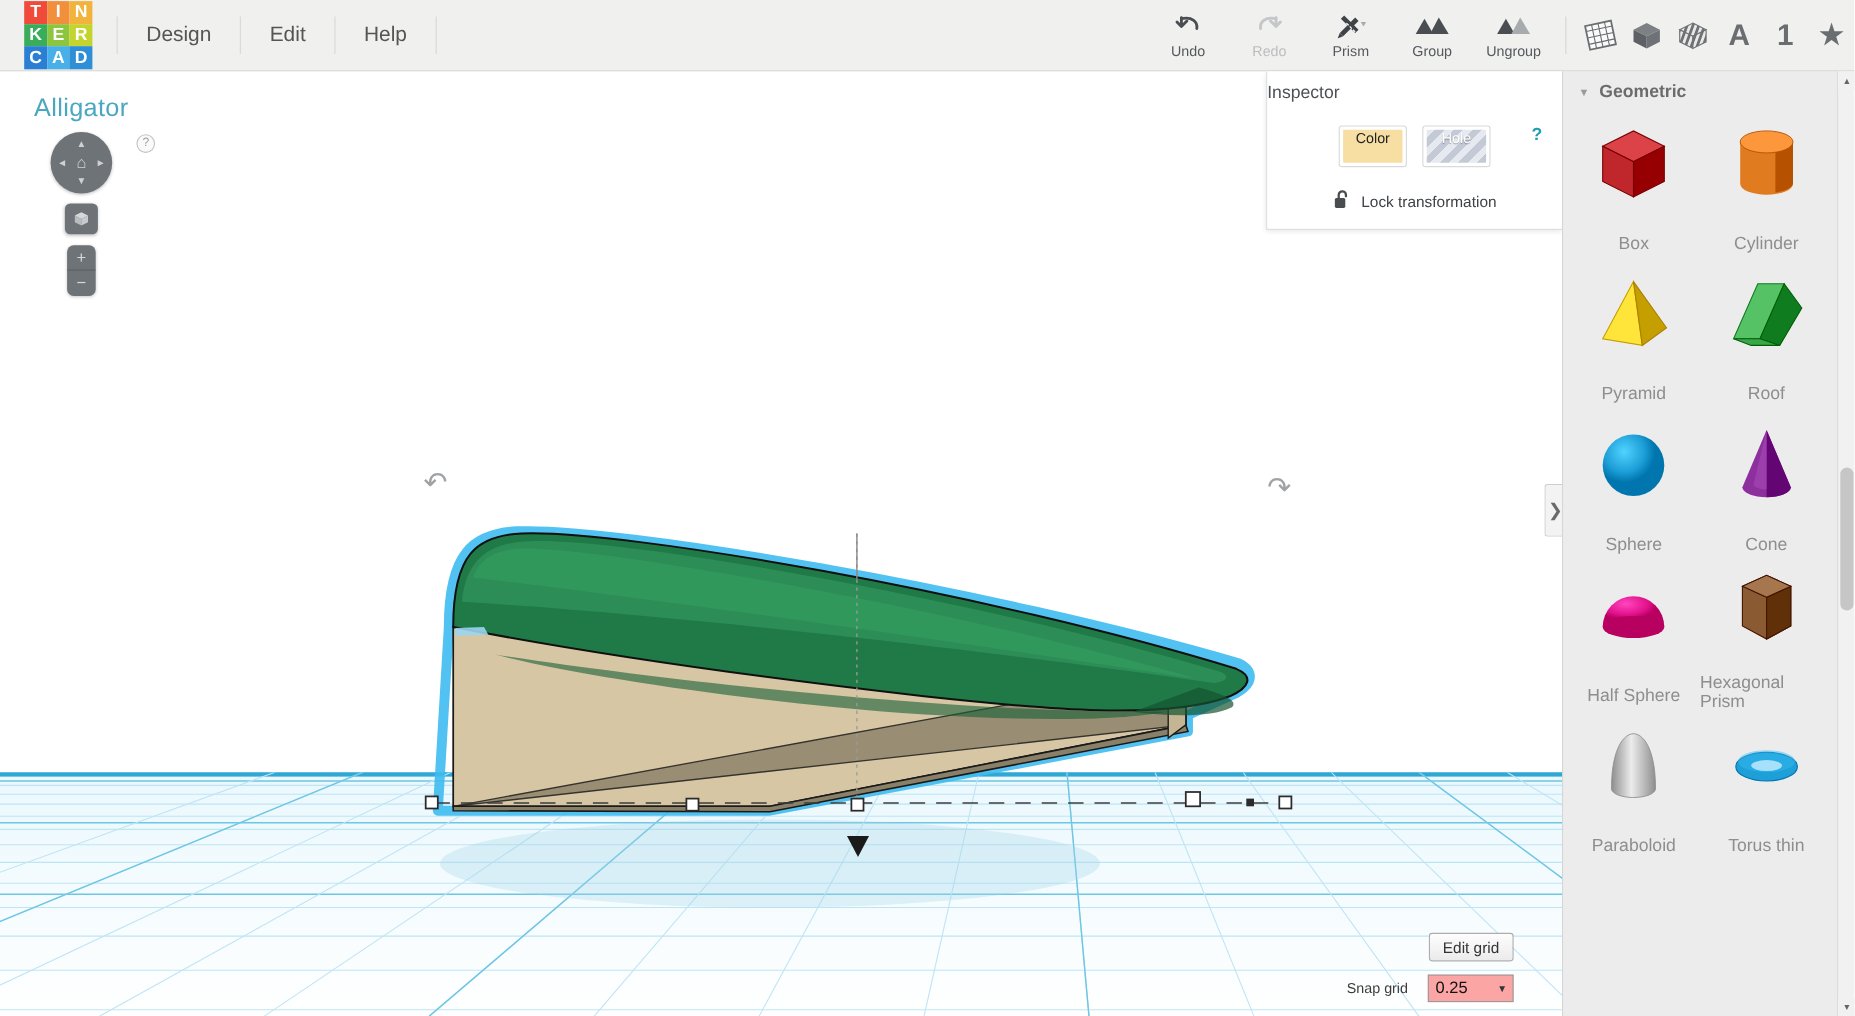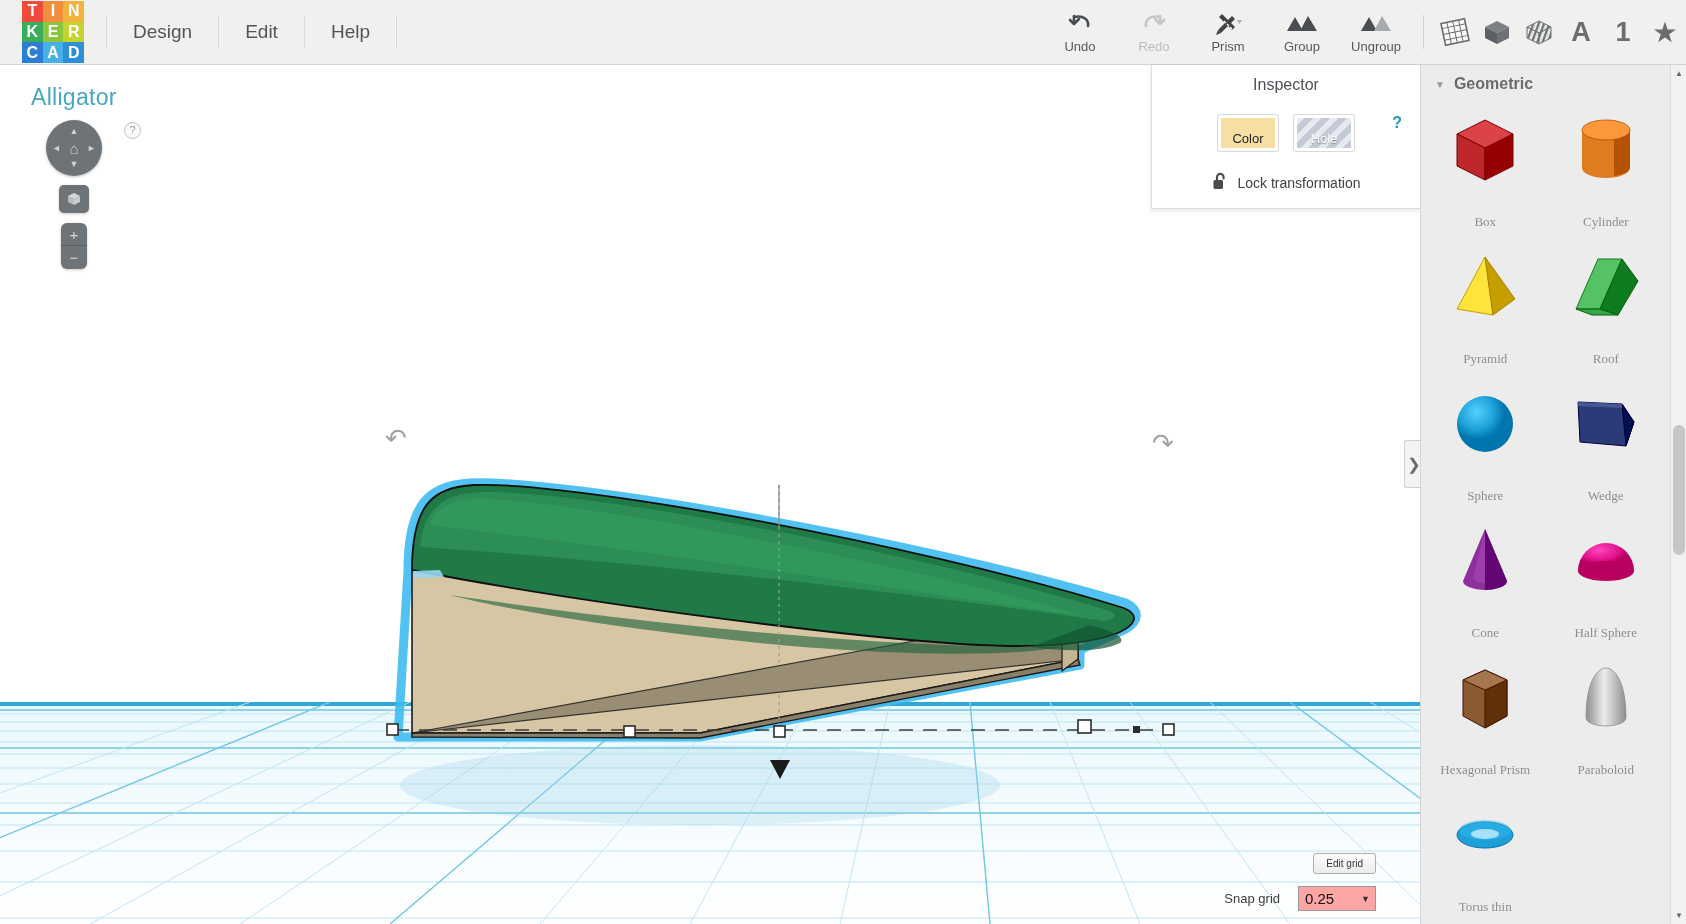--- a/index.html
+++ b/index.html
@@ -111,45 +111,45 @@
   
   .model { position: absolute; left: 0; top: 0; width: 1420px; height: 859px; }
 
   .rot-handle { position: absolute; color: #a0a3a6; font-size: 26px; }
 
   
   .editgrid-btn {
     position: absolute; right: 44px; bottom: 50px;
     background: linear-gradient(#fdfdfd,#ebebeb);
     border: 1px solid #adadad; border-radius: 3px;
-    font-size: 10px; color: #333; padding: 4px 12px; cursor: default;
+    font-size: 14px; color: #333; padding: 4px 12px; cursor: default;
   }
   .snaprow {
     position: absolute; right: 44px; bottom: 13px;
     display: flex; align-items: center; gap: 18px;
   }
   .snaprow .slabel { font-size: 13px; color: #3d3d3d; }
   .snapsel {
     width: 78px; height: 25px; background: #fca5a5; border: 1px solid #9a9a9a;
     display: flex; align-items: center; justify-content: space-between;
     padding: 0 5px 0 6px; font-size: 15px; color: #111;
   }
   .snapsel .caret { font-size: 9px; color: #333; }
 
   
   .inspector {
     position: absolute; left: 1151px; top: 65px; width: 269px; height: 144px;
     background: #ffffff; border-left: 1px solid #dedede; border-bottom: 1px solid #dcdcdc;
     box-shadow: 0 2px 5px rgba(0,0,0,.10);
   }
-  .insp-title { text-align: center; font-size: 16px; color: #4d5155; margin-top: 11px; }
+  .insp-title { font-size: 16px; color: #4d5155; margin-top: 11px; }
   .swatch-row { display: flex; justify-content: center; gap: 14px; margin-top: 20px; }
   .swatch {
     width: 62px; height: 38px; border: 1px solid #d9d9d9; border-radius: 3px;
-    display: flex; align-items: flex-end; justify-content: center; padding: 1px;
+    display: flex; align-items: flex-end; justify-content: center; padding: 14px;
     position: relative;
   }
   .swatch .inner {
     position: absolute; inset: 3px; border-radius: 1px;
   }
   .swatch .sw-label {
     position: relative; z-index: 2; font-size: 13px; color: #222; margin-bottom: 4px;
   }
   .hole-inner {
     background: repeating-linear-gradient(-45deg, #c3cad6 0 6px, #e6eaf0 6px 12px);
@@ -173,21 +173,21 @@
   .sp-title { font-size: 16px; font-weight: bold; color: #6b6b6b; }
   .sp-grid {
     display: grid; grid-template-columns: 1fr 1fr; row-gap: 2px;
     padding: 2px 4px 0 4px;
   }
   .sp-cell {
     height: 135px; display: flex; flex-direction: column;
     align-items: center; justify-content: center; cursor: default;
   }
   .sp-art { height: 86px; width: 100%; display: flex; align-items: center; justify-content: center; }
-  .sp-name { font-size: 13px; color: #8e8e8e; margin-top: 21px; font-family: Liberation Serif, serif; }
+  .sp-name { font-size: 16px; color: #8e8e8e; margin-top: 21px; }
 
   .panel-tab {
     position: absolute; left: 1404px; top: 440px;
     width: 19px; height: 48px;
     background: #f3f3f3; border: 1px solid #cfcfcf; border-right: none;
     border-radius: 3px 0 0 3px;
     display: flex; align-items: center; justify-content: center;
     color: #6b6b6b; font-size: 16px;
   }
 
@@ -560,30 +560,20 @@
                 </radialGradient>
               </defs>
               <circle cx="42" cy="40" r="28" fill="url(#sg1d9fd8)"></circle>
             </svg>
           </div>
           <div class="sp-name">Sphere</div>
         </div>
         <div class="sp-cell">
           <div class="sp-art">
             <svg width="84" height="80" viewBox="0 0 84 80">
-              <path d="M14 18 L58 20 L70 38 L62 62 L16 58 Z" fill="#2b3b7a" stroke="#000034" stroke-width="1"></path>
-              <path d="M58 20 L70 38 L62 62 Z" fill="#011150" stroke="#000034" stroke-width="1"></path>
-              <path d="M14 18 L58 20 L58 24 L14 22 Z" fill="#475796"></path>
-            </svg>
-          </div>
-          <div class="sp-name">Wedge</div>
-        </div>
-        <div class="sp-cell">
-          <div class="sp-art">
-            <svg width="84" height="80" viewBox="0 0 84 80">
               <path d="M42 8 L20 60 A22 9 0 0 0 64 60 Z" fill="#8e2f9e"></path>
               <path d="M42 8 L64 60 A22 9 0 0 1 42 69 Z" fill="#640574"></path>
               <path d="M42 8 L30 58 A12 5 0 0 0 42 62 Z" fill="#aa4bba" opacity="0.55"></path>
             </svg>
           </div>
           <div class="sp-name">Cone</div>
         </div>
         <div class="sp-cell">
           <div class="sp-art">
             <svg width="84" height="80" viewBox="0 0 84 80">

